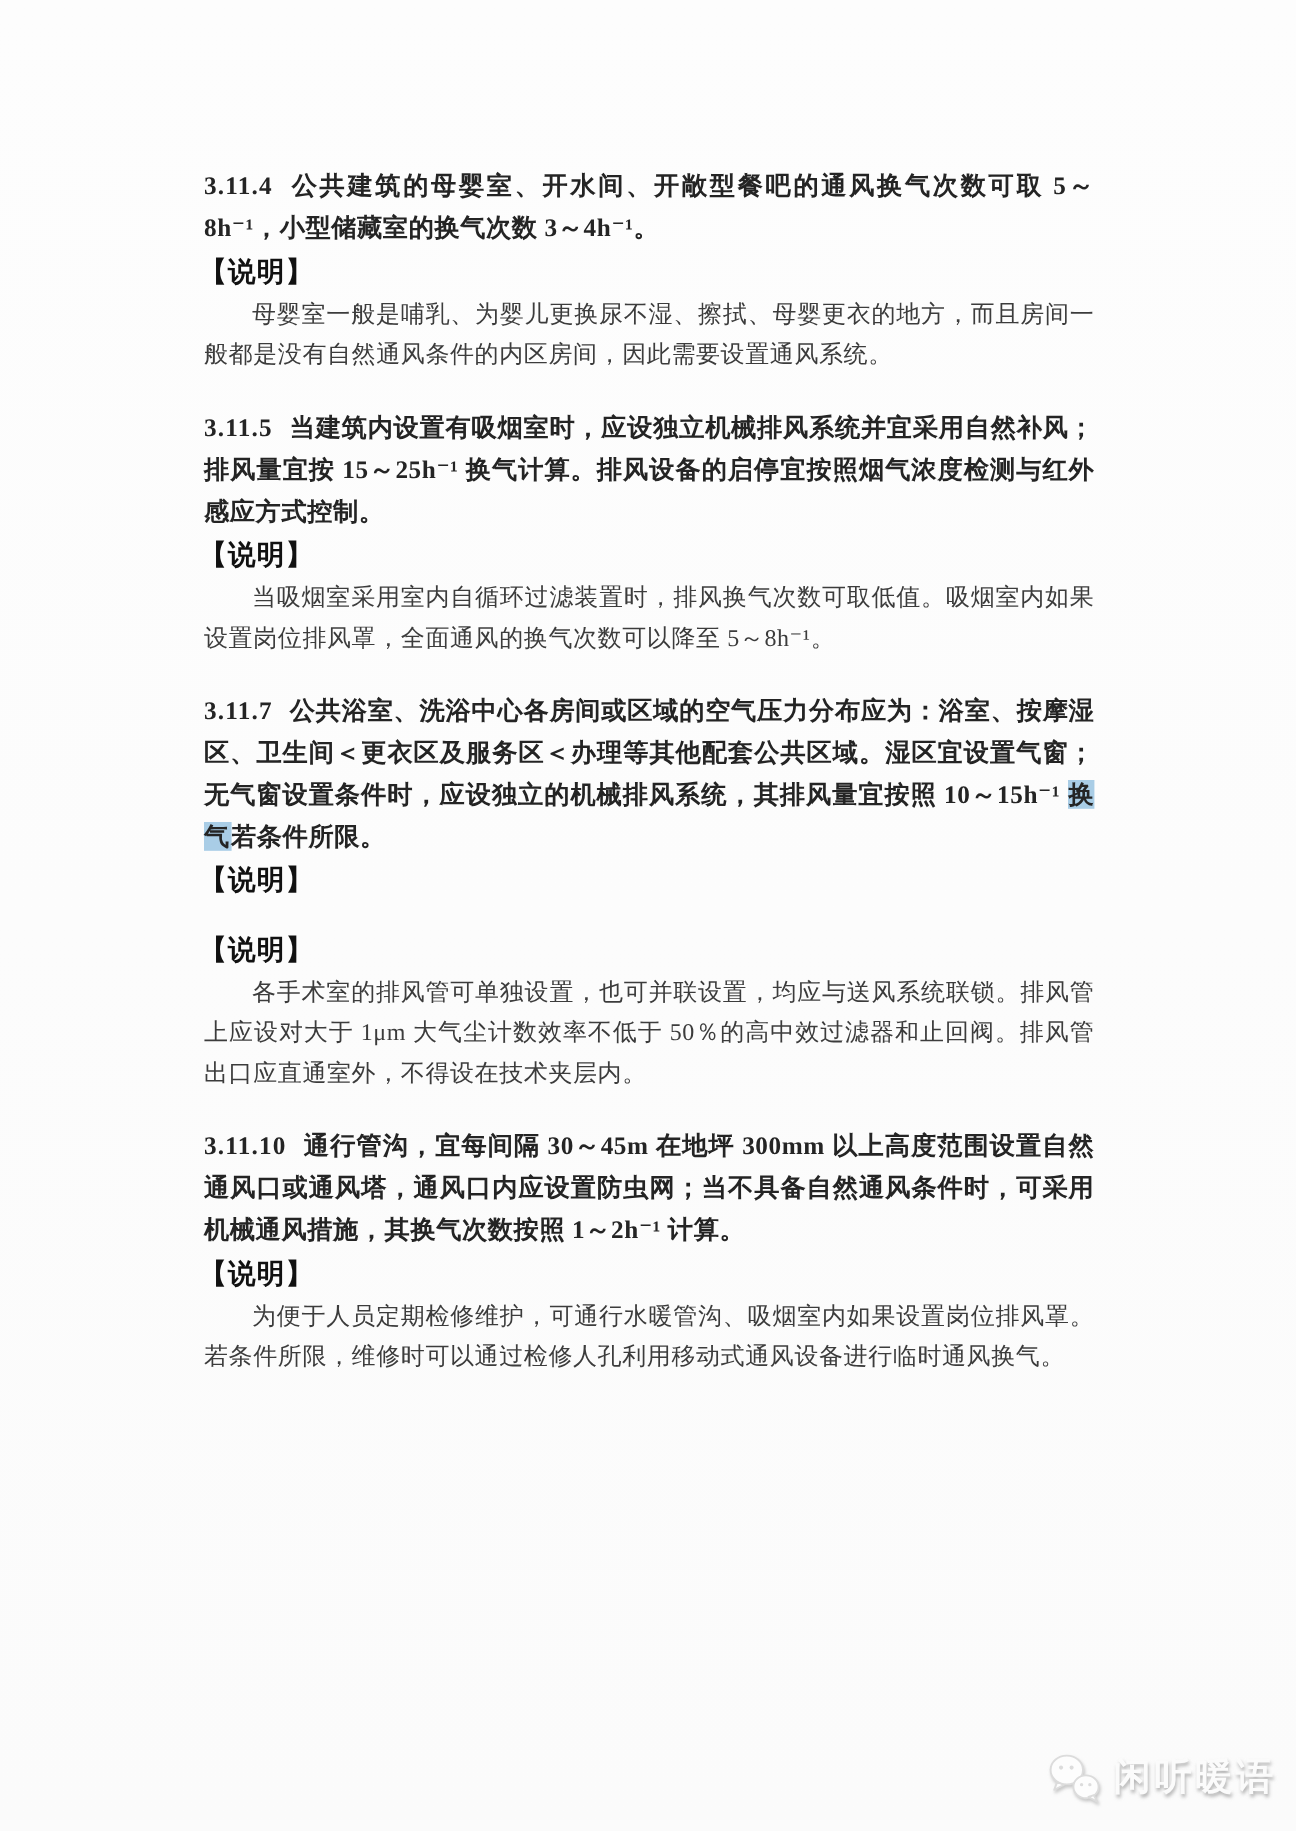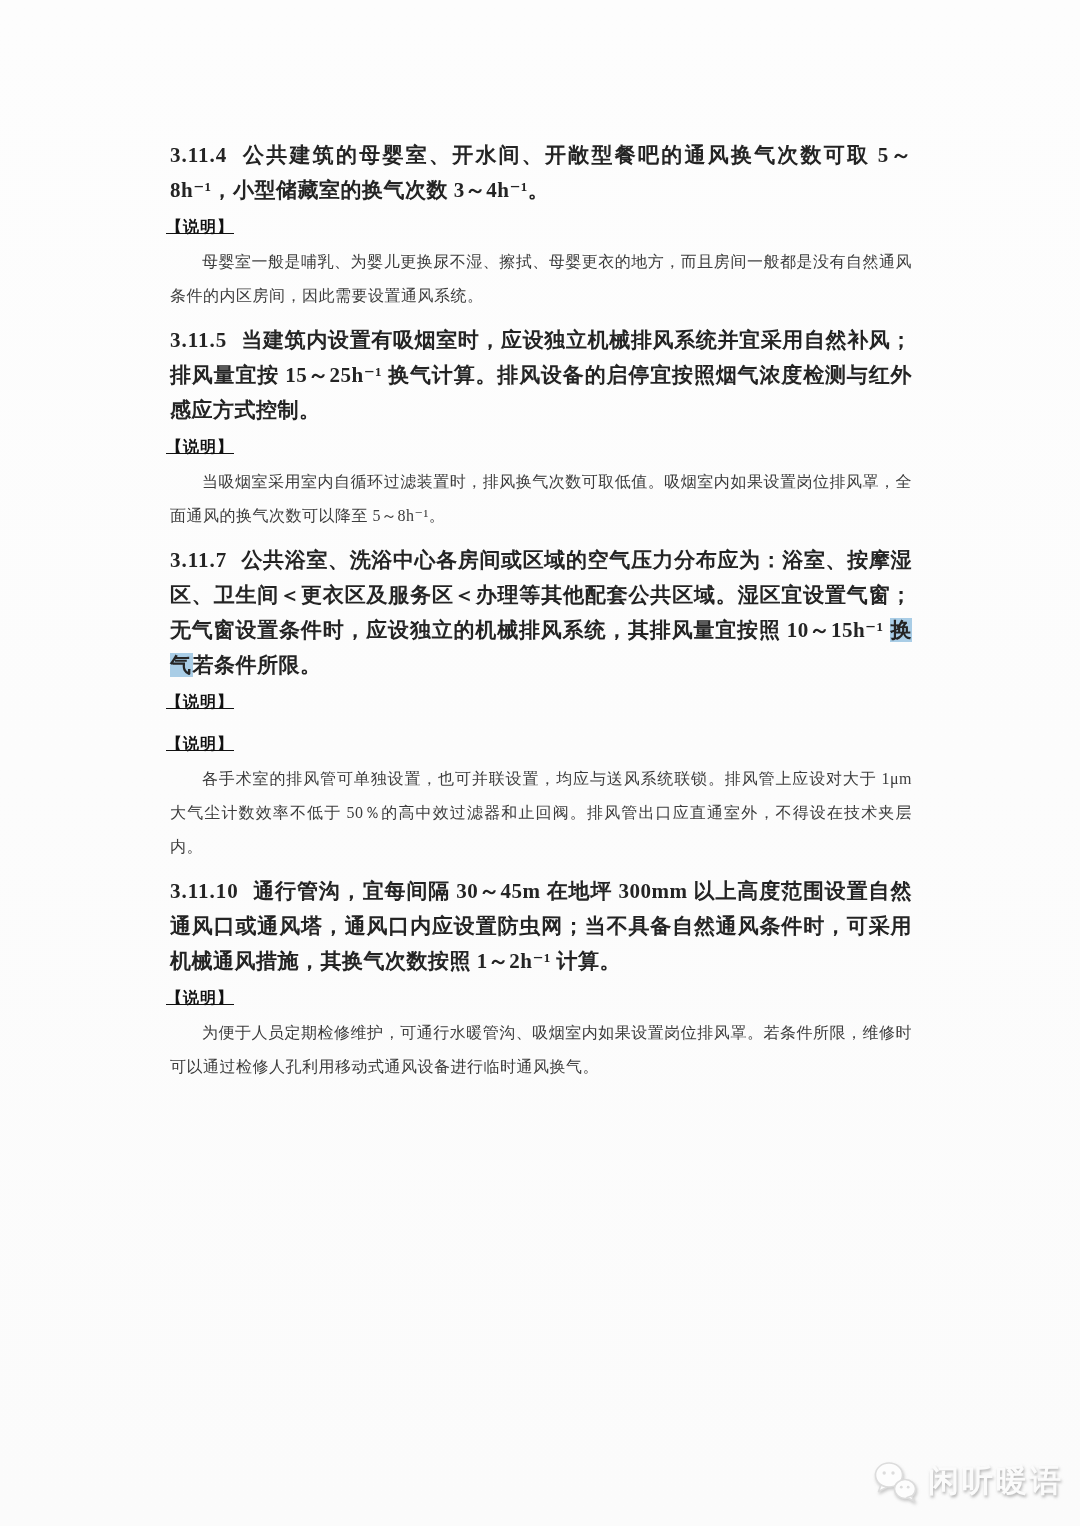--- a/index.html
+++ b/index.html
@@ -16,43 +16,42 @@
     inset: 0;
     background: linear-gradient(180deg, #fdfdfd 0%, #fbfbfb 100%);
     padding-left: 39px;
   }
   .content {
     position: absolute;
     top: 138px;
     left: 170px;
     width: 742px;
   }
-  .clause-section { margin-top: 10px; }
+  .clause-section { margin-top: 26px; }
   .clause-section:first-child { margin-top: 0; }
   p { margin: 0; }
   .clause {
     font-size: 21px;
     font-weight: 700;
     color: #242424;
     line-height: 35px;
     text-align: justify;
     letter-spacing: 0.5px;
   }
   .clause-num { margin-right: 14px; letter-spacing: 1px; }
   .note-label {
-    font-size: 16px;
+    font-size: 23px;
     font-weight: 700;
     color: #111111;
     line-height: 32px;
     margin: 3px 0 2px -4px;
     letter-spacing: 1px;
-    text-decoration: underline;
   }
   .note-text {
-    font-size: 16px;
+    font-size: 20px;
     font-weight: 400;
     color: #3c3c3c;
     line-height: 34px;
     text-align: justify;
     text-indent: 2em;
     letter-spacing: 0.5px;
   }
   .hl { padding: 0 1px; }
   .watermark {
     position: absolute;

